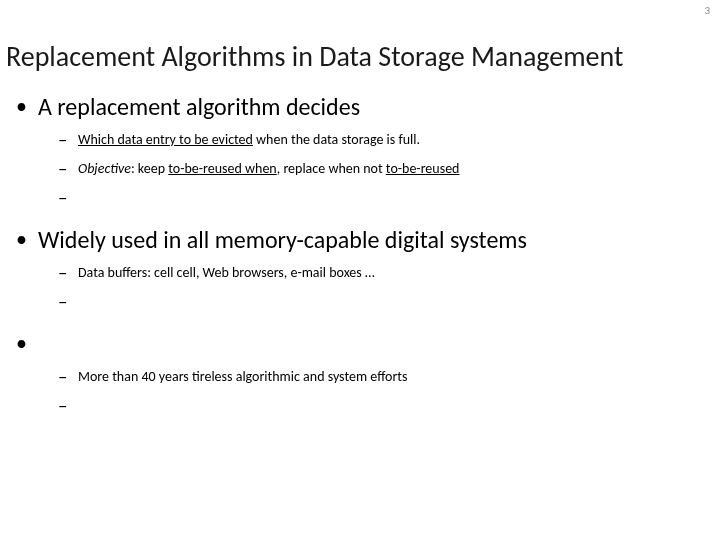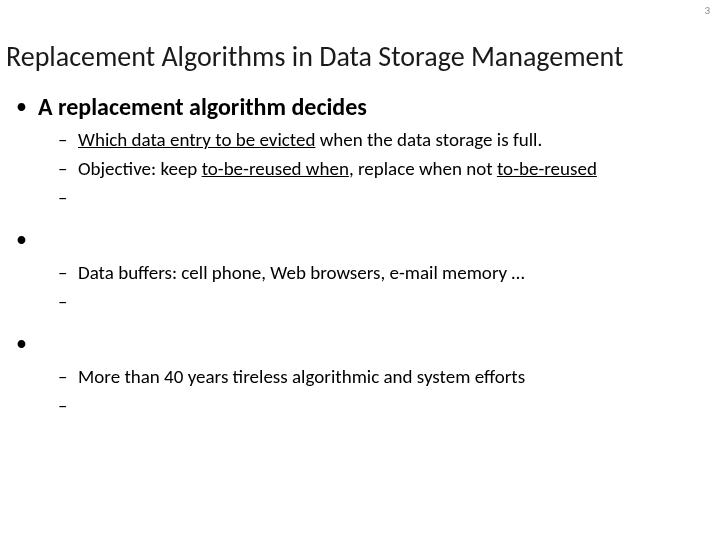--- a/index.html
+++ b/index.html
@@ -62,49 +62,50 @@
     text-align: left;
     font-size: 22px;
     line-height: 30px;
     color: #000;
     padding-left: 6px;
     box-sizing: border-box;
   }
   .l1-text {
     font-size: 24px;
     line-height: 30px;
-    font-weight: 700;
+    font-weight: 400;
     color: #000;
   }
   ul.level2 {
     list-style: none;
     padding: 0;
     margin: 4px 0 14px 48px;
   }
   ul.level2 > li {
     display: flex;
     align-items: flex-start;
     margin-bottom: 2px;
   }
   .l2-bullet {
     width: 20px;
     flex: 0 0 20px;
     font-size: 19px;
     line-height: 27px;
     color: #000;
   }
   .l2-text {
-    font-size: 19px;
+    font-size: 14px;
     line-height: 27px;
     color: #000;
   }
   .l2-text .ul {
     text-decoration: underline;
   }
   .l2-text .it {
+    font-style: italic;
   }
 </style>
 </head>
 <body>
 
 <div class="slide">
 
   <div class="page-num">3</div>
 
   <div class="title">Replacement Algorithms in Data Storage Management</div>
@@ -132,26 +133,27 @@
           </li>
           <li>
             <span class="l2-bullet">–</span>
           </li>
         </ul>
       </li>
 
       <li>
         <div class="l1-row">
           <span class="l1-bullet">•</span>
+          <span class="l1-text">Widely used in all memory-capable digital systems</span>
         </div>
         <ul class="level2">
           <li>
             <span class="l2-bullet">–</span>
             <span class="l2-text">
-              <span>Data buffers</span><span>: cell phone, Web browsers, e-mail memory …</span>
+              <span>Data buffers</span><span>: cell cell, Web browsers, e-mail boxes …</span>
             </span>
           </li>
           <li>
             <span class="l2-bullet">–</span>
           </li>
         </ul>
       </li>
 
       <li>
         <div class="l1-row">

